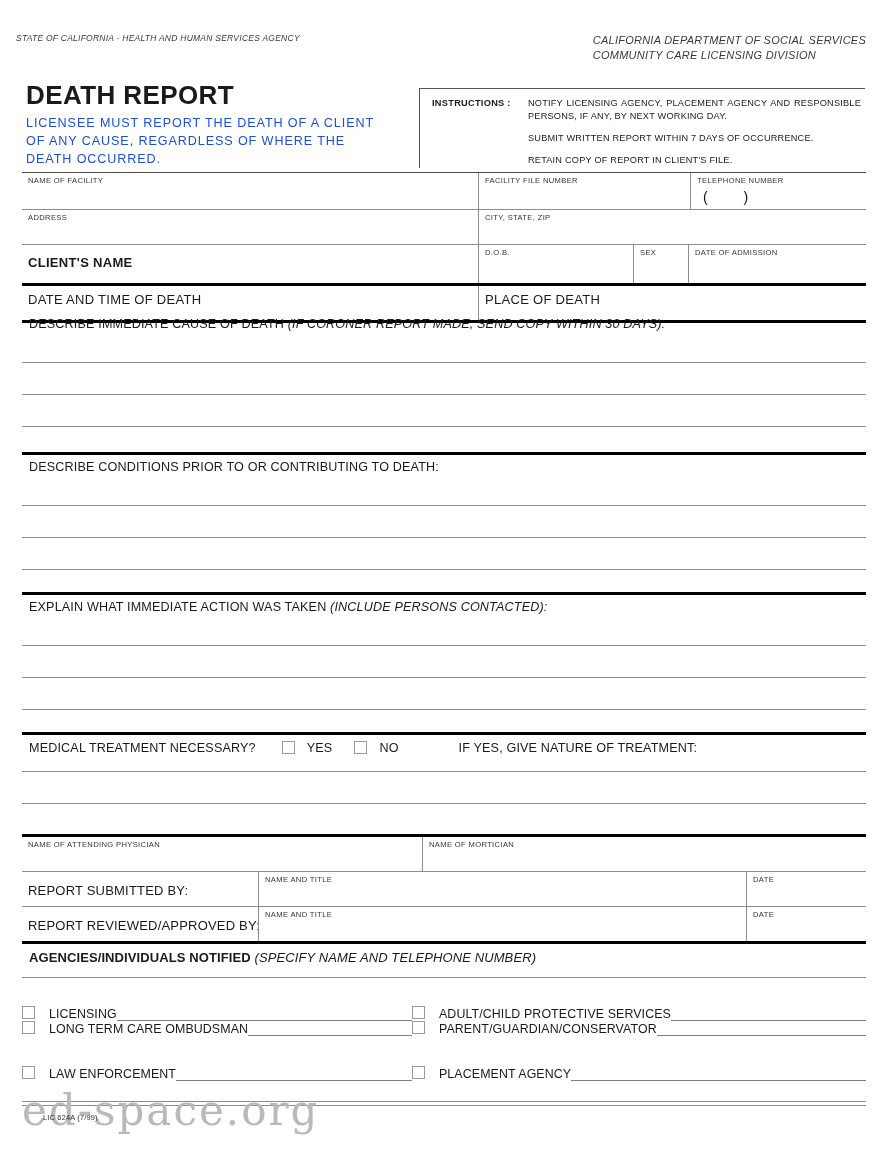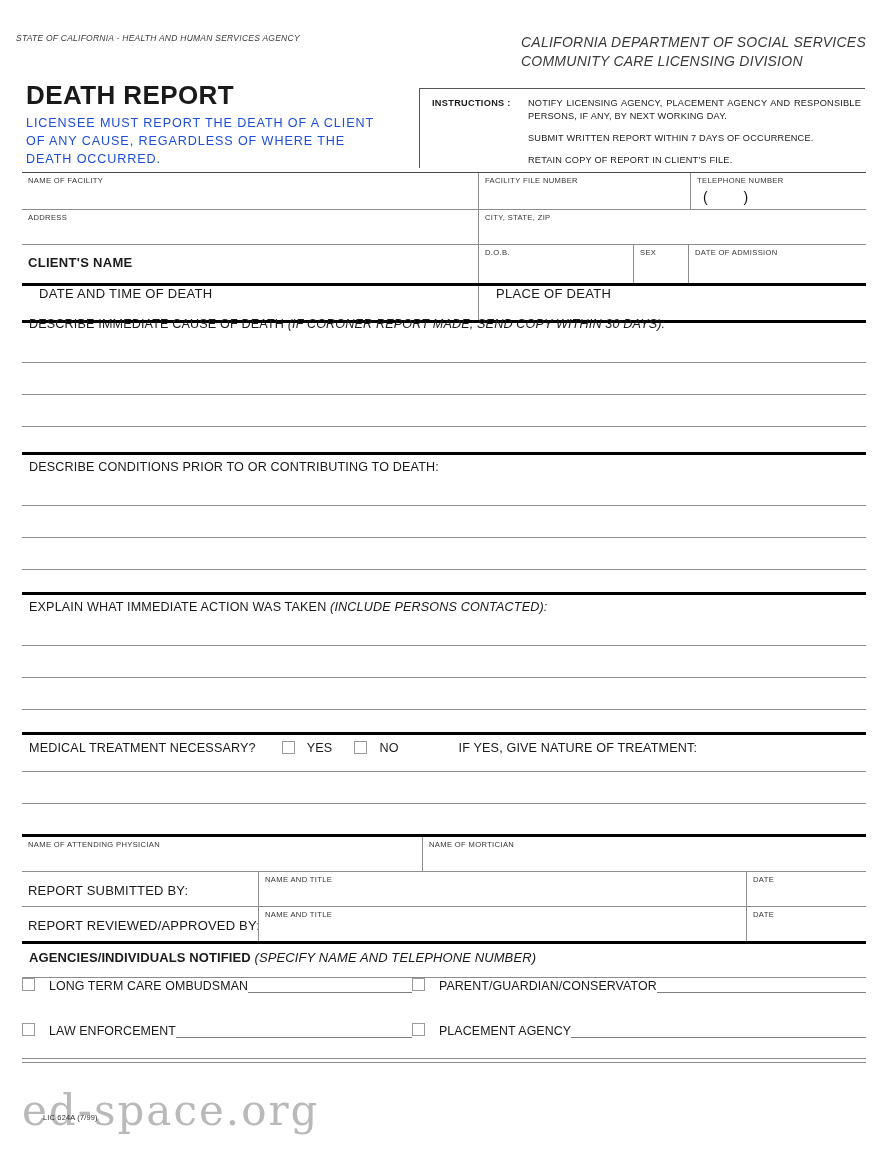--- a/index.html
+++ b/index.html
@@ -58,21 +58,21 @@
     font-size: 8.5px;
     letter-spacing: 0.25px;
     color: #3a3a3a;
     white-space: nowrap;
   }
   .masthead-right {
     position: absolute;
     right: 0;
     top: 0;
     text-align: left;
-    font-size: 14px;
+    font-size: 11px;
     letter-spacing: 0.25px;
     color: #3a3a3a;
     line-height: 1.35;
     white-space: nowrap;
   }
 
   
   .titleblock {
     position: absolute;
     top: 82px;
@@ -166,21 +166,21 @@
     white-space: nowrap;
     display: block;
     padding-top: 7px;
   }
   .biglabel-reg {
     font-size: 13px;
     font-weight: normal;
     letter-spacing: 0.3px;
     white-space: nowrap;
     display: block;
-    margin-left: 11px;
+    padding-top: 6px;
   }
   .phone-parens {
     font-size: 14px;
     letter-spacing: 16px;
     padding: 4px 0 0 6px;
     display: block;
     color: #111;
   }
 
   
@@ -462,20 +462,32 @@
 
     <div class="rule-thick"></div>
   </div>
 
   <div class="grid" style="top:944px;">
     <div class="agencies-head">
       <b>AGENCIES/INDIVIDUALS NOTIFIED </b><i>(SPECIFY NAME AND TELEPHONE NUMBER)</i>
     </div>
     <div class="rule-thin" style="margin-top:12px;"></div>
 
+    <div class="agrow" style="margin-top:28px;">
+      <div class="agitem" style="width:390px;">
+        <span class="cbox"></span>
+        <span class="aglabel">LICENSING</span>
+        <span class="agline"></span>
+      </div>
+      <div class="agitem" style="width:454px;">
+        <span class="cbox"></span>
+        <span class="aglabel">ADULT/CHILD PROTECTIVE SERVICES</span>
+        <span class="agline"></span>
+      </div>
+    </div>
 
     <div class="agrow" style="">
       <div class="agitem" style="width:390px;">
         <span class="cbox"></span>
         <span class="aglabel">LONG TERM CARE OMBUDSMAN</span>
         <span class="agline"></span>
       </div>
       <div class="agitem" style="width:454px;">
         <span class="cbox"></span>
         <span class="aglabel">PARENT/GUARDIAN/CONSERVATOR</span>

